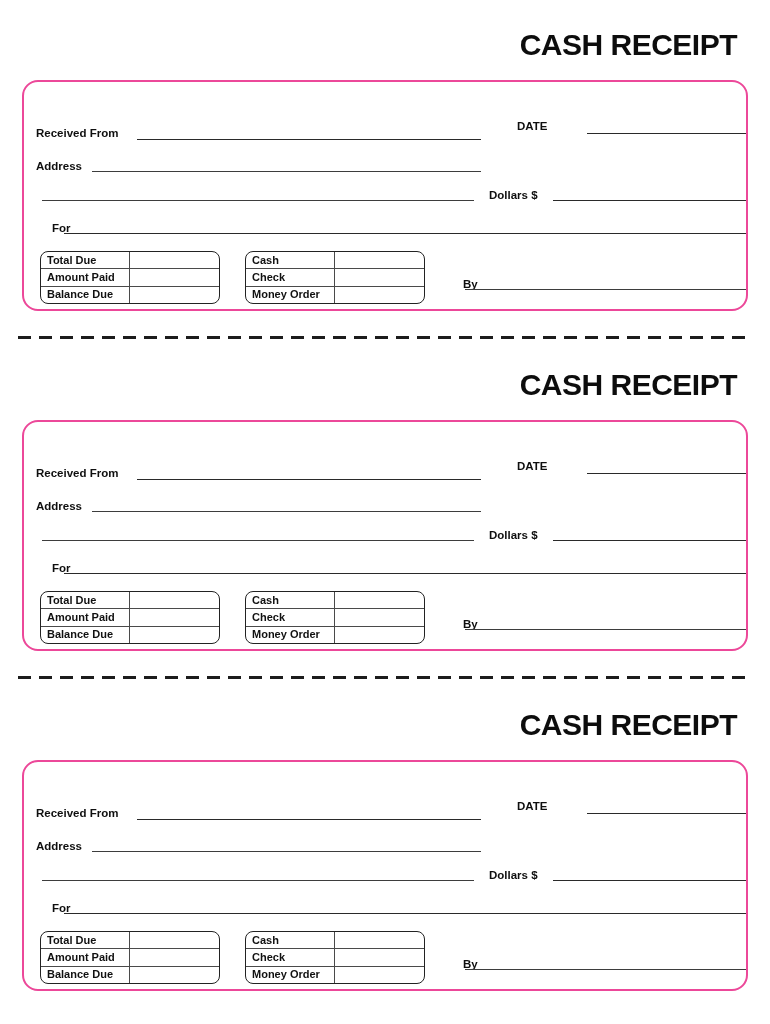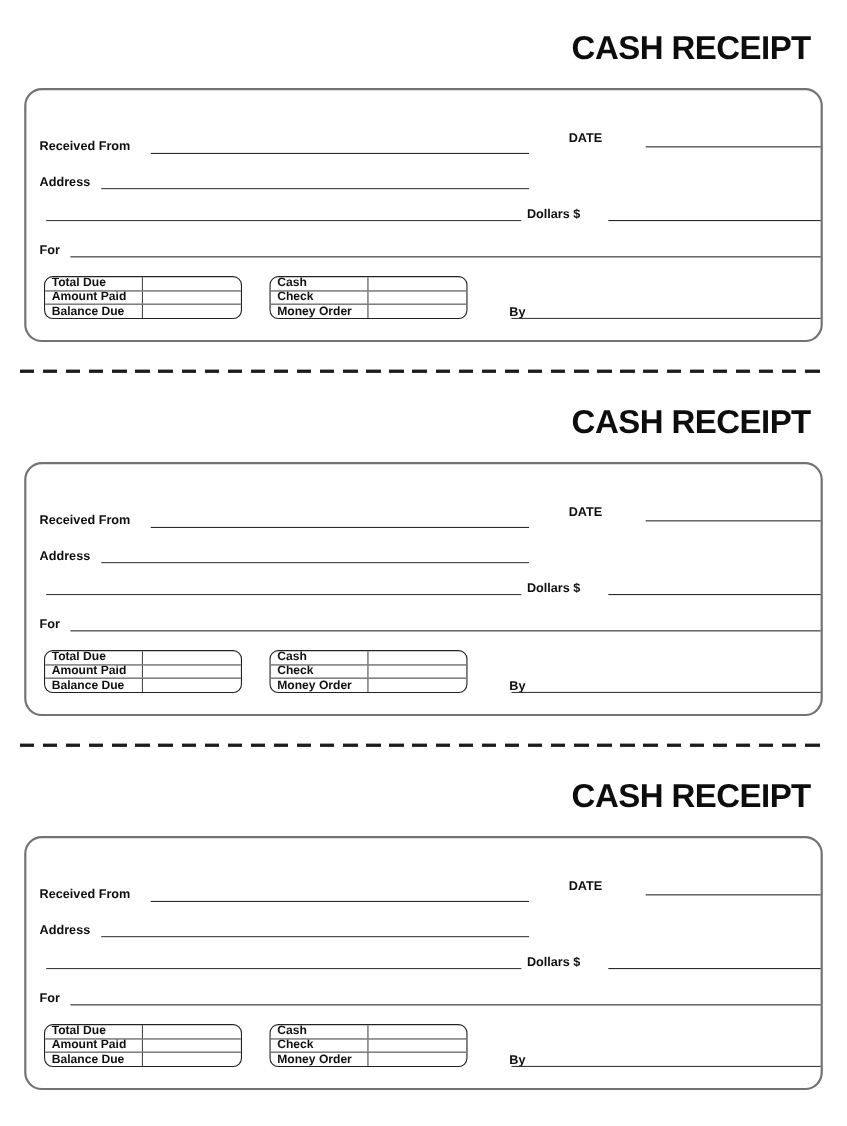--- a/index.html
+++ b/index.html
@@ -9,46 +9,46 @@
     font-family:"Liberation Sans",sans-serif;color:#111;
   }
   .receipt{position:absolute;left:0;width:770px;height:340px;}
   .title{
     position:absolute;top:30px;right:33px;margin:0;
     font-size:30px;font-weight:bold;letter-spacing:-0.5px;color:#0d0d0d;
     line-height:30px;white-space:nowrap;
   }
   .box{
     position:absolute;left:22px;top:80px;width:726px;height:231px;
-    border:2px solid #737373;border-radius:16px;background:#fff;
+    border:2px solid #ec4899;border-radius:16px;background:#fff;
     box-sizing:border-box;
   }
   .lbl{
     position:absolute;font-size:11.5px;font-weight:bold;line-height:12px;
     color:#0f0f0f;white-space:nowrap;
   }
   .line{position:absolute;height:0;border-top:1.6px solid #2a2a2a;}
   
   .rf-label{left:12px;top:45px;}
   .rf-line{left:113px;top:57px;width:344px;}
   .date-label{left:493px;top:38px;}
   .date-line{left:563px;top:51px;width:159px;}
   
   .addr-label{left:12px;top:78px;}
   .addr-line{left:68px;top:89px;width:389px;border-top-color:#3d3d3d;}
   
   .addr2-line{left:18px;top:118px;width:432px;border-top-color:#3d3d3d;}
-  .dollars-label{left:455px;top:107px;}
+  .dollars-label{left:465px;top:107px;}
   .dollars-line{left:529px;top:118px;width:193px;}
   
-  .for-label{left:12px;top:140px;}
+  .for-label{left:28px;top:140px;}
   .for-line{left:40px;top:151px;width:682px;}
   
   .mini-table{
-    position:absolute;top:169px;width:180px;height:39px;
+    position:absolute;top:169px;width:180px;height:53px;
     border:1.6px solid #222;border-radius:8px;background:#fff;
     box-sizing:border-box;display:flex;flex-direction:column;overflow:hidden;
   }
   .mini-table.amounts{left:16px;}
   .mini-table.payments{left:221px;}
   .trow{flex:1 1 0;display:flex;min-height:0;}
   .trow + .trow{border-top:1.5px solid #4a4a4a;}
   .tlabel{
     width:50%;box-sizing:border-box;padding-left:6px;
     font-size:11px;font-weight:bold;line-height:13px;

